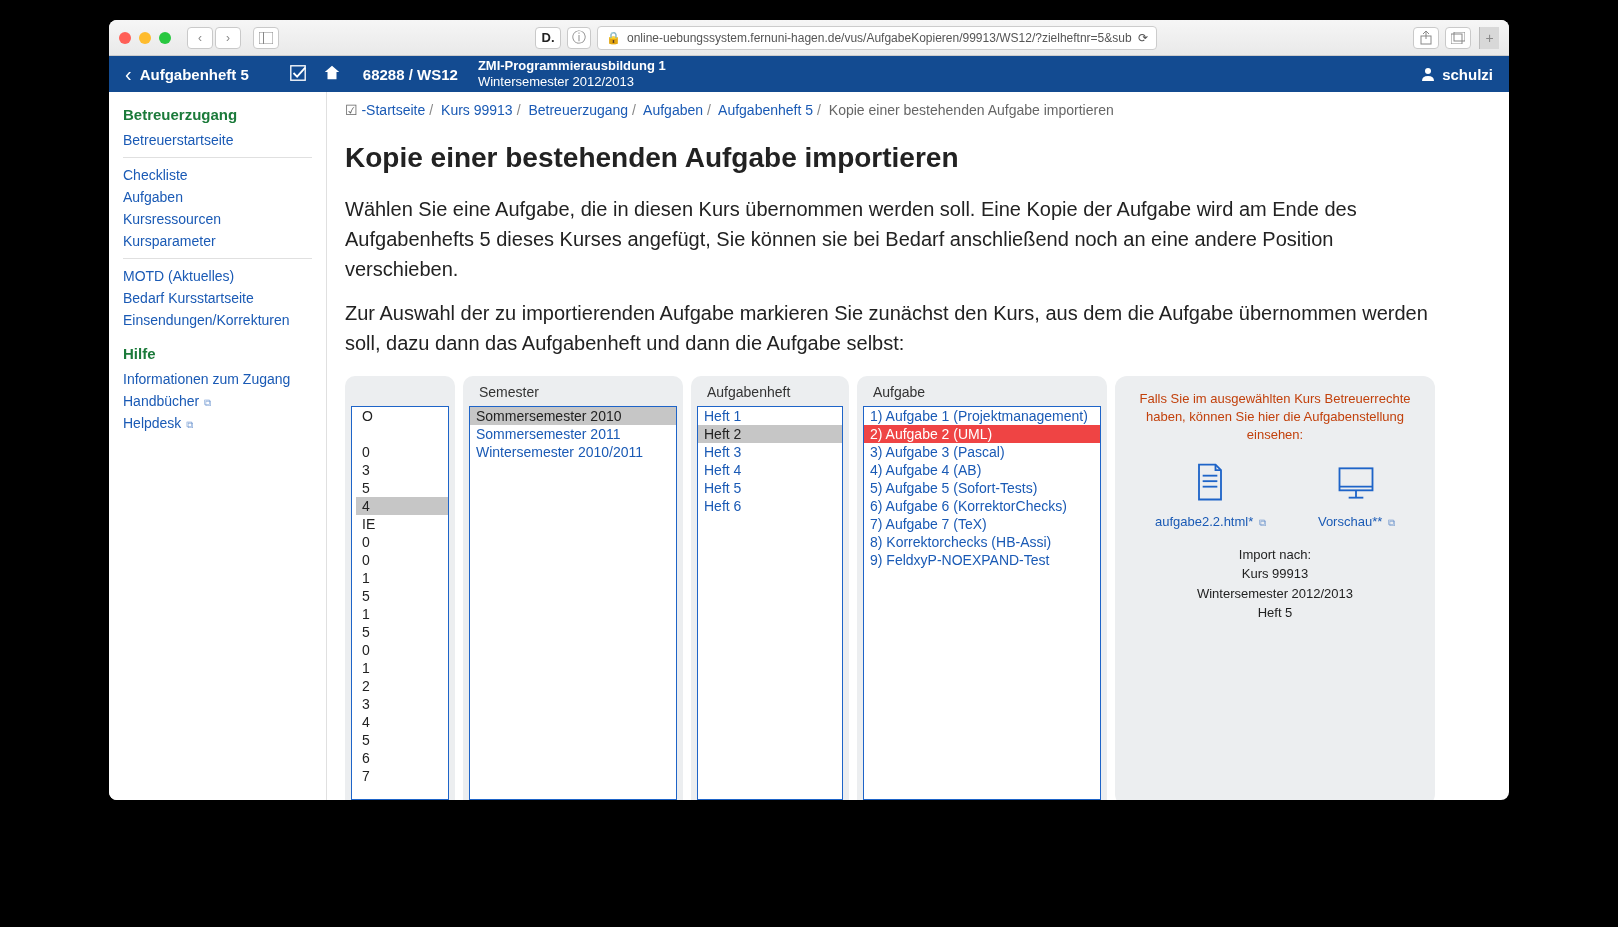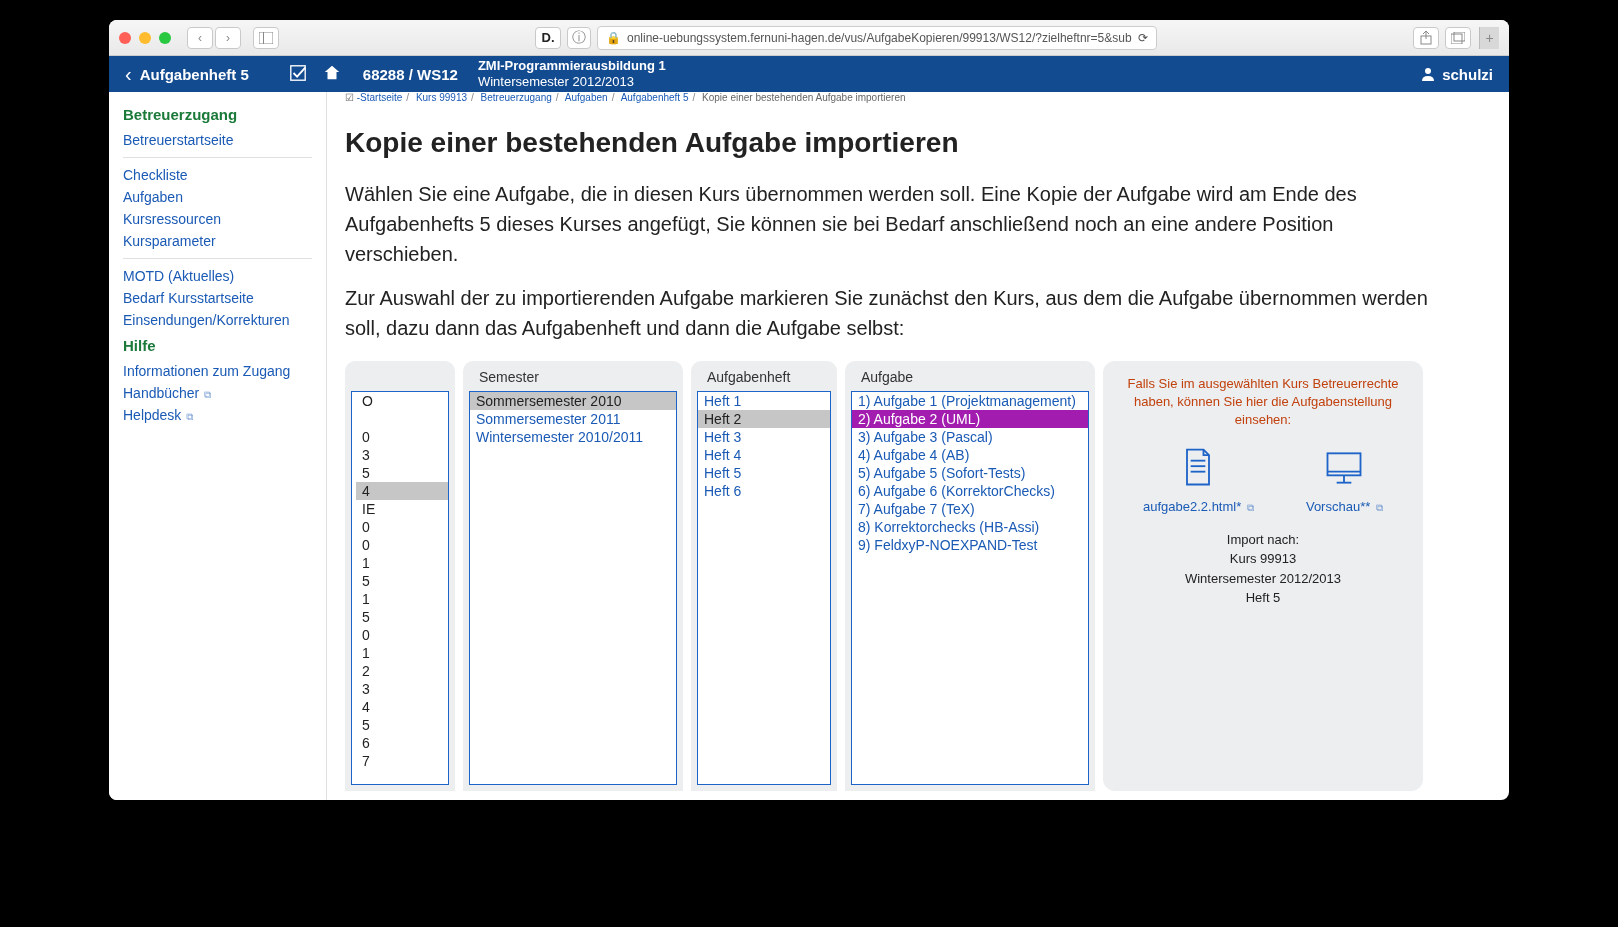--- a/index.html
+++ b/index.html
@@ -33,37 +33,37 @@
 .user-box{margin-left:auto;display:flex;align-items:center;gap:6px;font-weight:700}
 
 .content{flex:1;display:flex;overflow:hidden}
 .sidebar{width:218px;background:#fff;border-right:1px solid #e0e0e0;padding:10px 0;overflow-y:auto}
 .sidebar h3{color:#1b7a3a;font-size:15px;font-weight:700;padding:4px 14px 6px}
 .sidebar a{display:block;color:#1a5ab5;text-decoration:none;padding:3px 14px;font-size:14px}
 .sidebar .sep{height:1px;background:#e0e0e0;margin:6px 14px}
 .ext-icon{font-size:10px;opacity:.6;margin-left:2px}
 
 .main{flex:1;overflow:auto;padding:0 18px 20px}
-.breadcrumb{font-size:10px;color:#666;padding:0 0 6px}
+.breadcrumb{font-size:14px;color:#666;padding:10px 0 6px}
 .breadcrumb a{color:#1a5ab5;text-decoration:none}
 .breadcrumb span.sep{margin:0 4px;color:#888}
 .main h1{font-size:28px;font-weight:700;margin:18px 0 20px}
 .main p{font-size:20px;line-height:1.5;margin-bottom:14px;max-width:1100px}
 
 .columns{display:flex;gap:8px;margin-top:18px}
 .col{border-radius:10px 10px 0 0;background:#eceef0;display:flex;flex-direction:column;min-height:430px}
 .col.kurs{width:110px}
 .col.sem{width:220px}
-.col.heft{width:146px}
+.col.heft{width:158px}
 .col.aufgabe{width:250px}
 .col-head{font-size:14px;font-weight:400;color:#333;padding:8px 16px 6px}
 .col-body{flex:1;margin:0 6px 6px;background:#fff;border:1px solid #1e64c8;overflow:auto;font-size:14px}
 .col-item{padding:1px 6px;color:#1a5ab5;cursor:pointer;white-space:nowrap}
 .col-item.selected{background:#c6c6c6;color:#222}
-.col-item.highlighted{background:#a21caf;color:#fff}
+.col-item.highlighted{background:#ef4444;color:#fff}
 .col.kurs .col-body{text-align:left;padding-left:4px}
 .col.kurs .col-item{color:#222}
 
 .preview-panel{width:320px;background:#eceef0;border-radius:12px;padding:14px;font-size:13px}
 .preview-note{color:#c2410c;text-align:center;margin-bottom:16px;line-height:1.4}
 .preview-icons{display:flex;justify-content:space-around;margin-bottom:16px}
 .preview-icon-box{text-align:center}
 .preview-icon-box svg{width:44px;height:44px}
 .preview-icon-box a{color:#1a5ab5;text-decoration:none;font-size:13px;display:block;margin-top:6px}
 .import-target{text-align:center;margin-bottom:16px;line-height:1.5}
@@ -153,21 +153,21 @@
       <a>Betreuerstartseite</a>
       <div class="sep"></div>
       <a>Checkliste</a>
       <a>Aufgaben</a>
       <a>Kursressourcen</a>
       <a>Kursparameter</a>
       <div class="sep"></div>
       <a>MOTD (Aktuelles)</a>
       <a>Bedarf Kursstartseite</a>
       <a>Einsendungen/Korrekturen</a>
-      <h3 style="margin-top:2px">Hilfe</h3>
+      <h3 style="margin-top:10px">Hilfe</h3>
       <a>Informationen zum Zugang</a>
       <a><span>Handbücher</span><span class="ext-icon"> ⧉</span></a>
       <a><span>Helpdesk</span><span class="ext-icon"> ⧉</span></a>
     </nav>
 
     <div class="main">
       <div class="breadcrumb">
         <span>☑</span>
         <a>-Startseite</a><span class="sep">/</span>
         <a>Kurs 99913</a><span class="sep">/</span>

